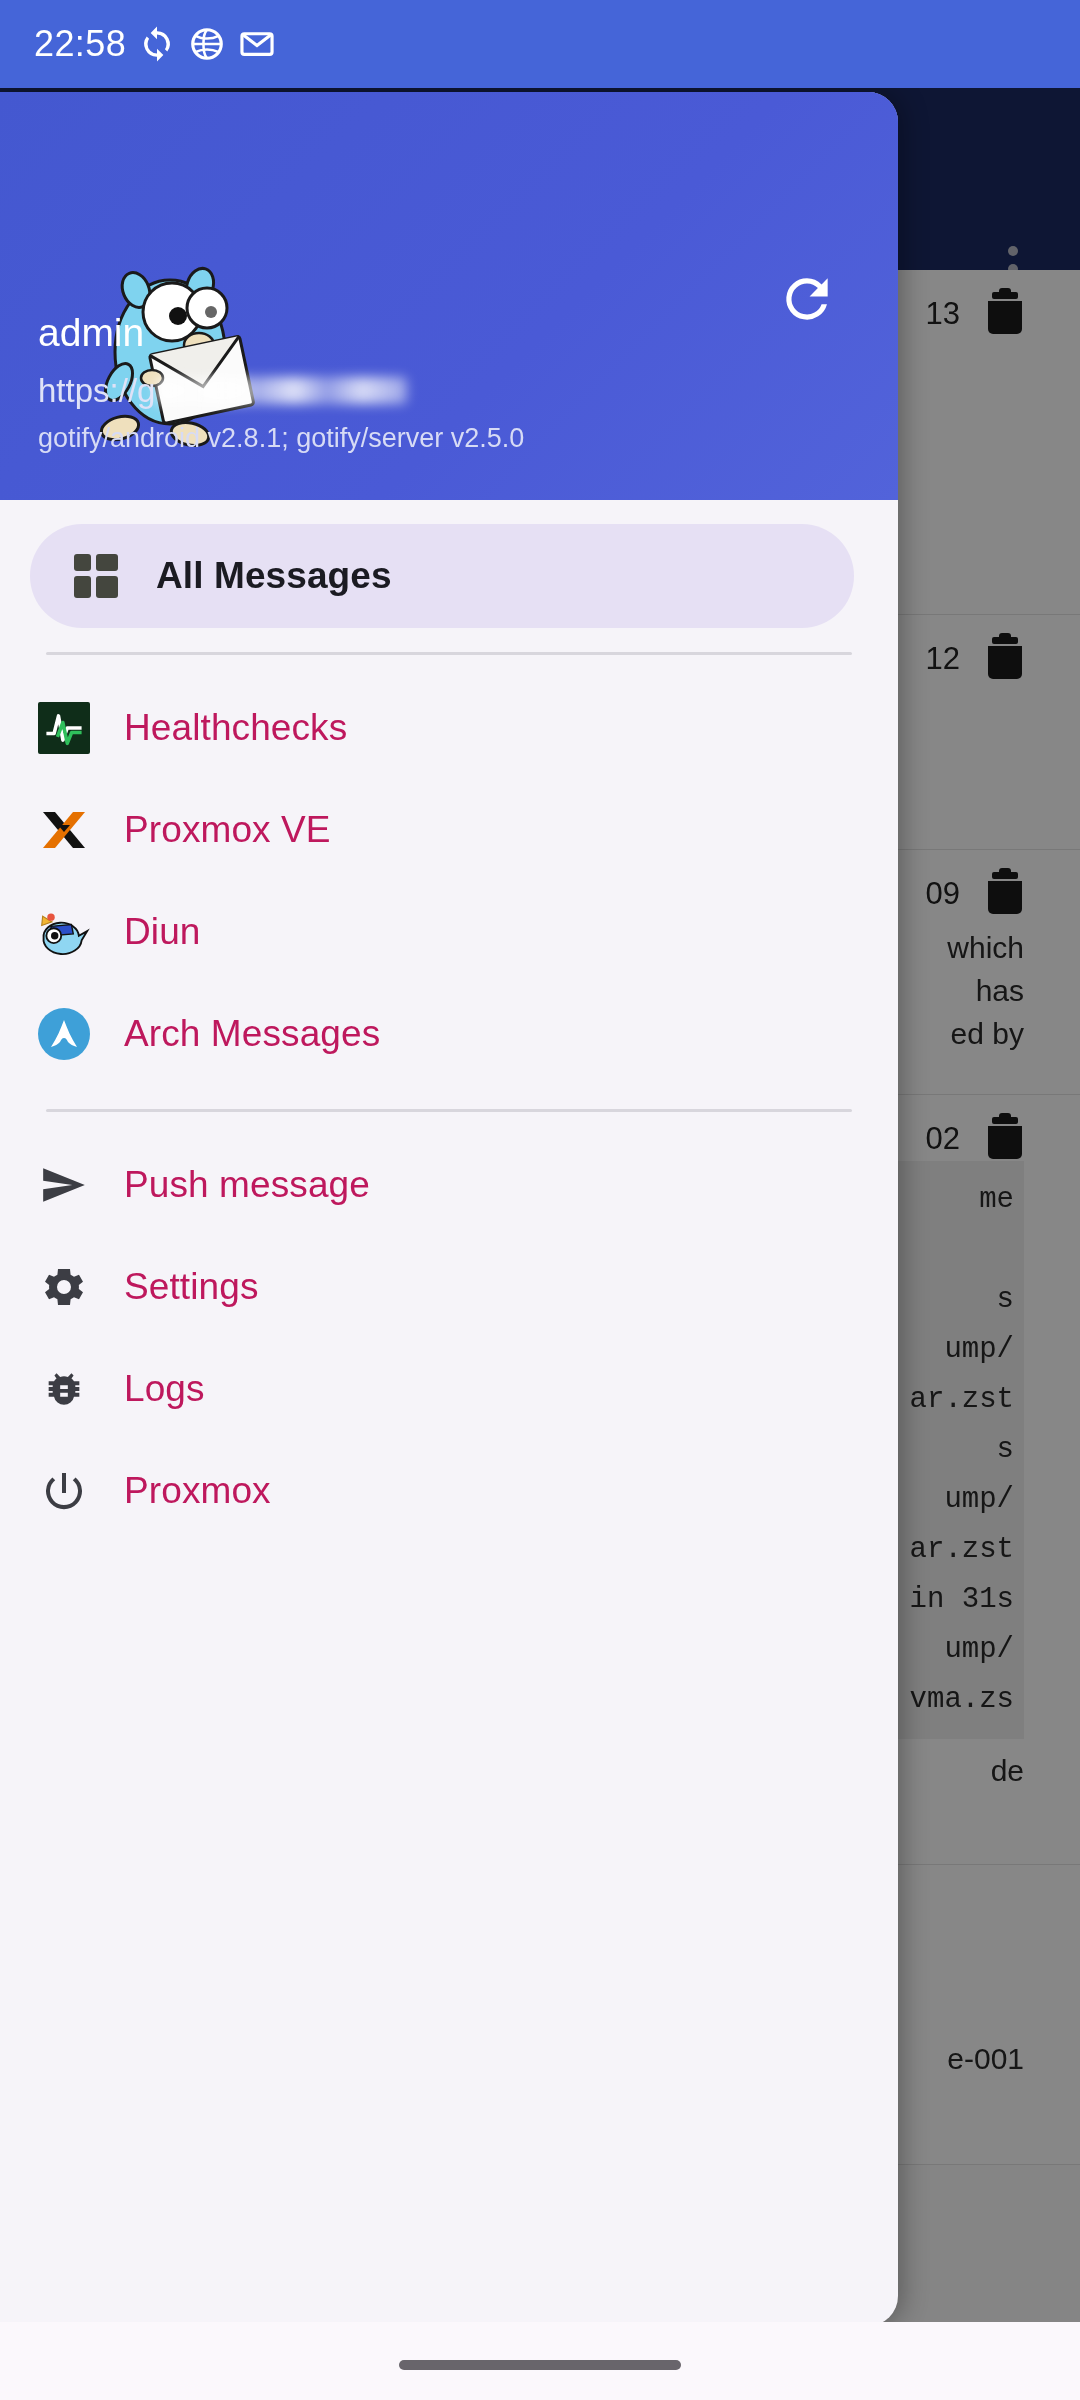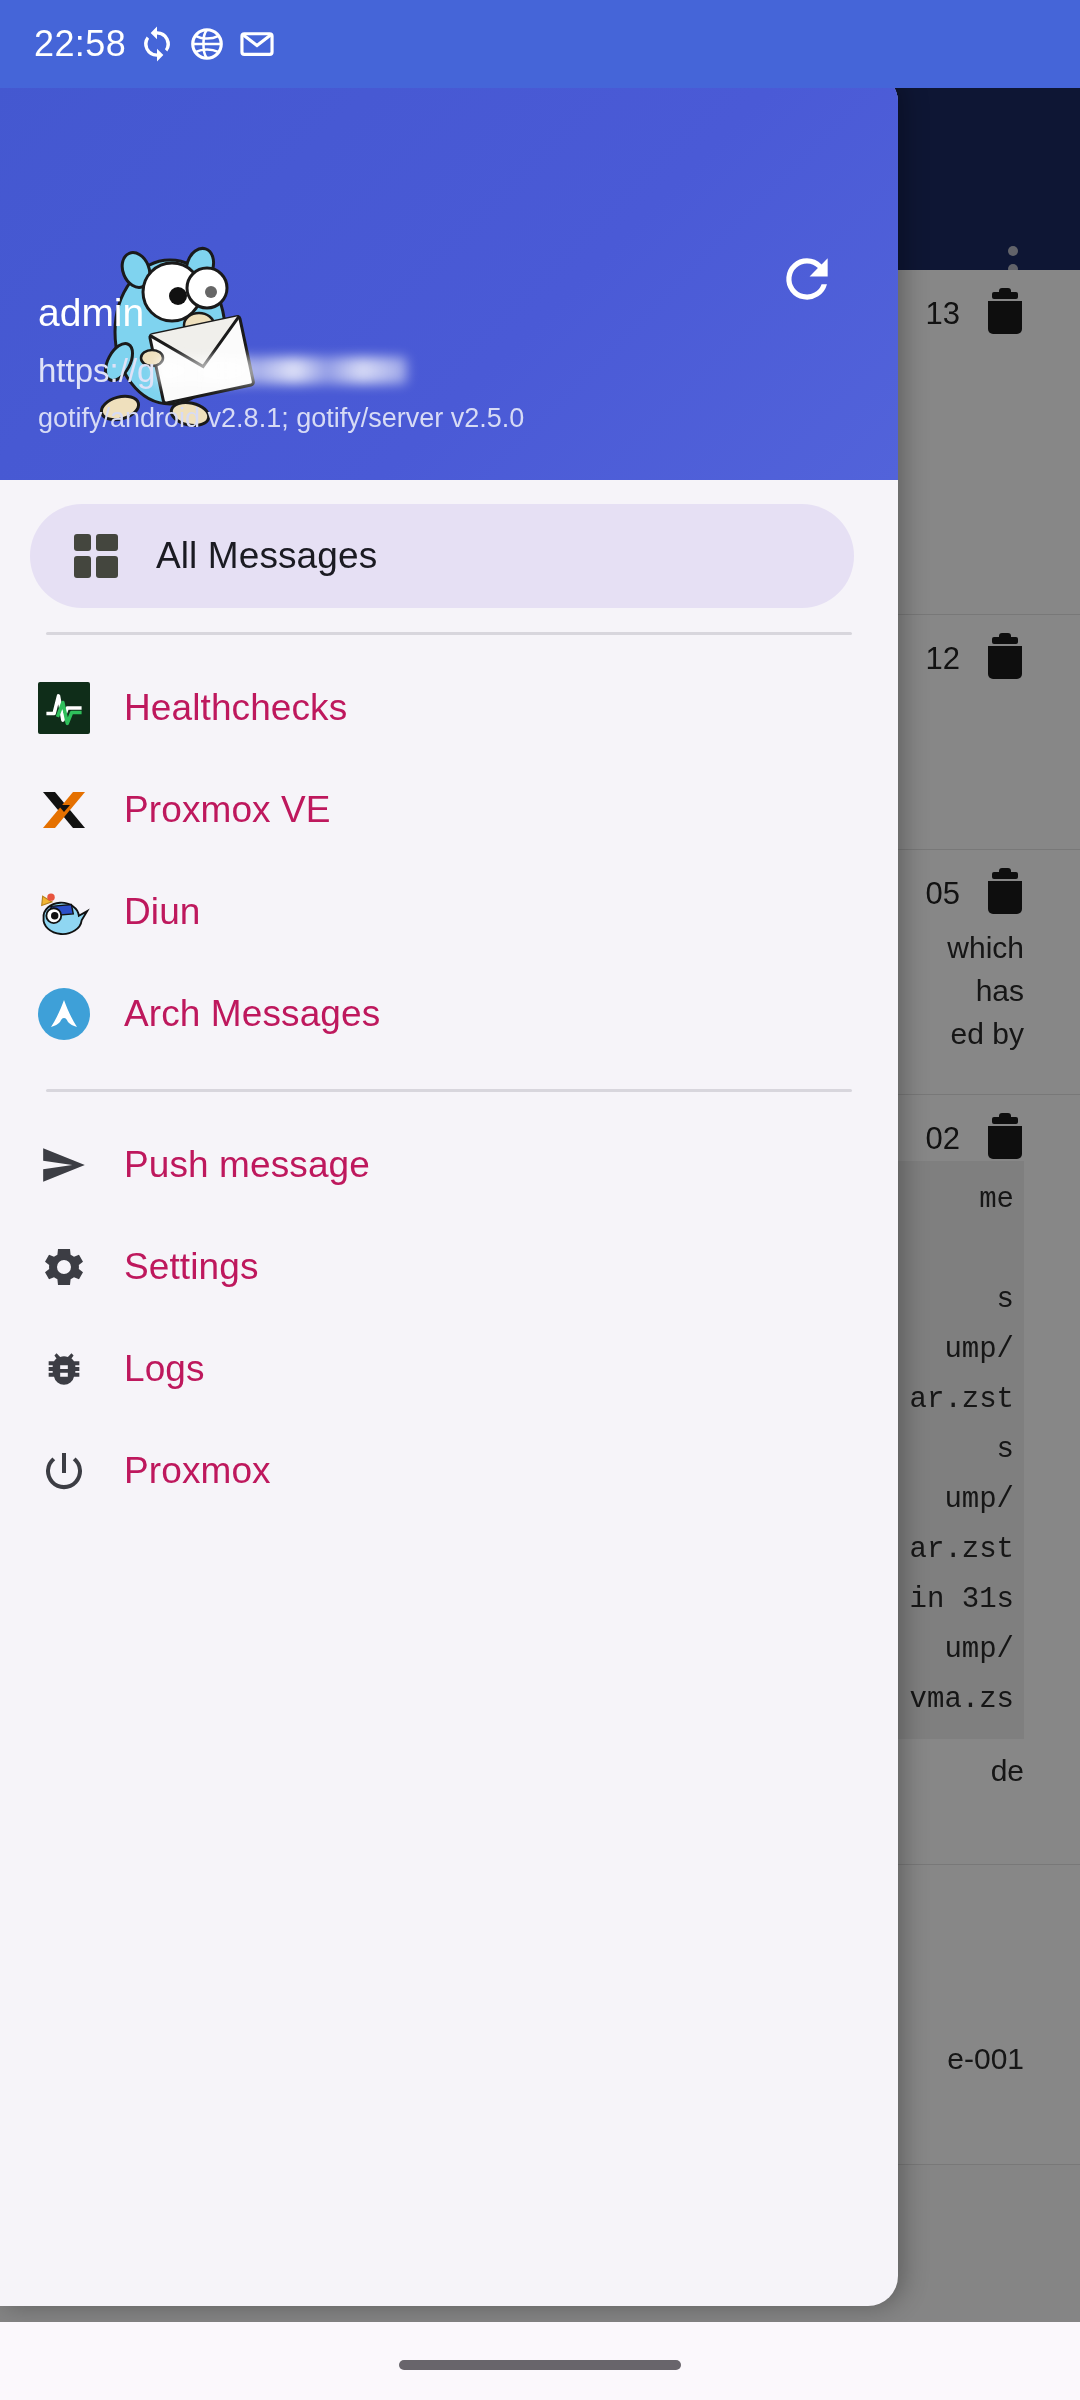--- a/index.html
+++ b/index.html
@@ -50,21 +50,21 @@
   }
   .bg-code {
     font-family:"Liberation Mono", monospace; font-size:29px; color:#2b2b2b;
     line-height:50px; background:#f0f0f0; text-align:right;
     padding:14px 10px 14px 0; white-space:pre;
   }
   #bg-dim { position:absolute; inset:0; background:rgba(0,0,0,0.47); }
 
   
   #drawer {
-    position:absolute; left:0; top:72px; width:898px; height:2234px;
+    position:absolute; left:0; top:92px; width:898px; height:2234px;
     background:#f6f4f9;
     border-top-right-radius:30px; border-bottom-right-radius:30px;
     overflow:hidden;
     box-shadow:5px 0 26px rgba(0,0,0,0.30);
   }
   #drawer-header {
     height:408px; background:#4458d0; position:relative;
     background-image:linear-gradient(135deg,#4458d0 0%,#4a5ad6 60%,#5263da 100%);
   }
   #refresh-btn {
@@ -97,21 +97,21 @@
   }
   .nav-item.selected {
     margin:0 44px 0 30px; background:#e6e0f4;
     border-radius:52px; padding-left:40px; height:104px;
   }
   .nav-icon {
     width:52px; height:52px; flex:0 0 52px; display:flex;
     align-items:center; justify-content:center; margin-right:34px;
   }
   .nav-label { font-size:37px; color:#be185d; letter-spacing:.1px; }
-  .nav-item.selected .nav-label { color:#1b1b22; font-weight:normal; }
+  .nav-item.selected .nav-label { color:#1b1b22; font-weight:bold; }
 
   .divider {
     height:3px; background:#d8d6dd; margin:24px 46px 22px 46px;
     border-radius:2px;
   }
 
   
   .ic-dash { position:relative; width:44px; height:44px; }
   .ic-dash span { position:absolute; background:#44463e; border-radius:3px; }
   .ic-dash .a { left:0; top:0; width:17px; height:17px; }
@@ -175,21 +175,21 @@
       <div class="row">
         <span class="bg-time">12</span>
         <span class="bg-trash">
             <span class="lid"></span>
           </span>
       </div>
     </div>
 
     <div class="bg-card" style="height:245px;">
       <div class="row">
-        <span class="bg-time">05</span>
+        <span class="bg-time">09</span>
         <span class="bg-trash">
             <span class="lid"></span>
           </span>
       </div>
       <div class="bg-body">which
 has
 ed by</div>
     </div>
 
     <div class="bg-card" style="height:770px;">

